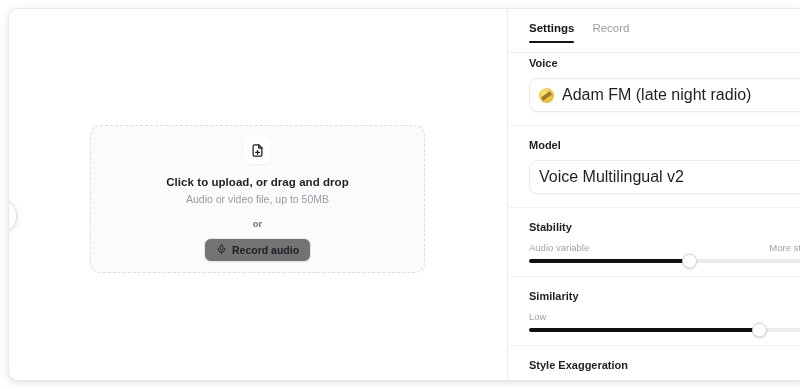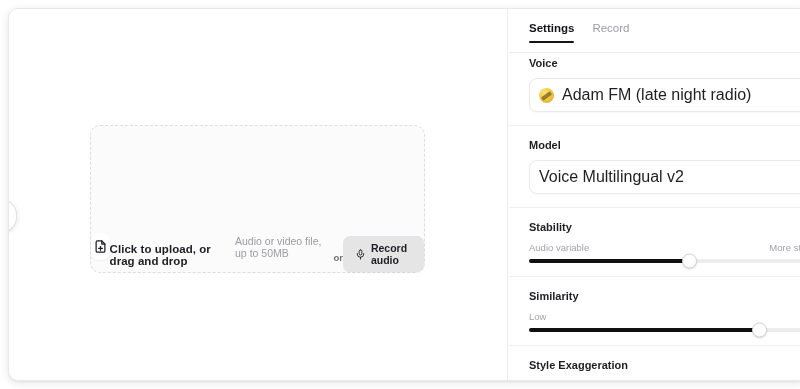--- a/index.html
+++ b/index.html
@@ -55,22 +55,22 @@
     position: absolute;
     left: 81px;
     top: 116px;
     width: 335px;
     height: 148px;
     border: 1px dashed #dcdce2;
     border-radius: 10px;
     background: #fbfbfc;
     box-sizing: border-box;
     display: flex;
-    flex-direction: row;
-    align-items: flex-end;
+    flex-direction: column;
+    align-items: center;
     justify-content: center;
   }
 
   .dz-icon-box {
     width: 27px;
     height: 27px;
     background: #ffffff;
     border-radius: 7px;
     display: flex;
     align-items: center;
@@ -95,21 +95,21 @@
   .dz-or {
     font-size: 9.5px;
     font-weight: bold;
     color: #6f6f7a;
     margin-bottom: 9px;
   }
   .record-btn {
     display: inline-flex;
     align-items: center;
     gap: 5px;
-    background: #e5e5e5;
+    background: #737373;
     border: 1px solid #e4e4ea;
     border-radius: 7px;
     padding: 5px 11px;
     font-size: 10.5px;
     font-weight: bold;
     color: #1e1e24;
     cursor: pointer;
     box-shadow: 0 1px 1.5px rgba(0,0,0,0.04);
   }
   .record-btn svg { display: block; }

